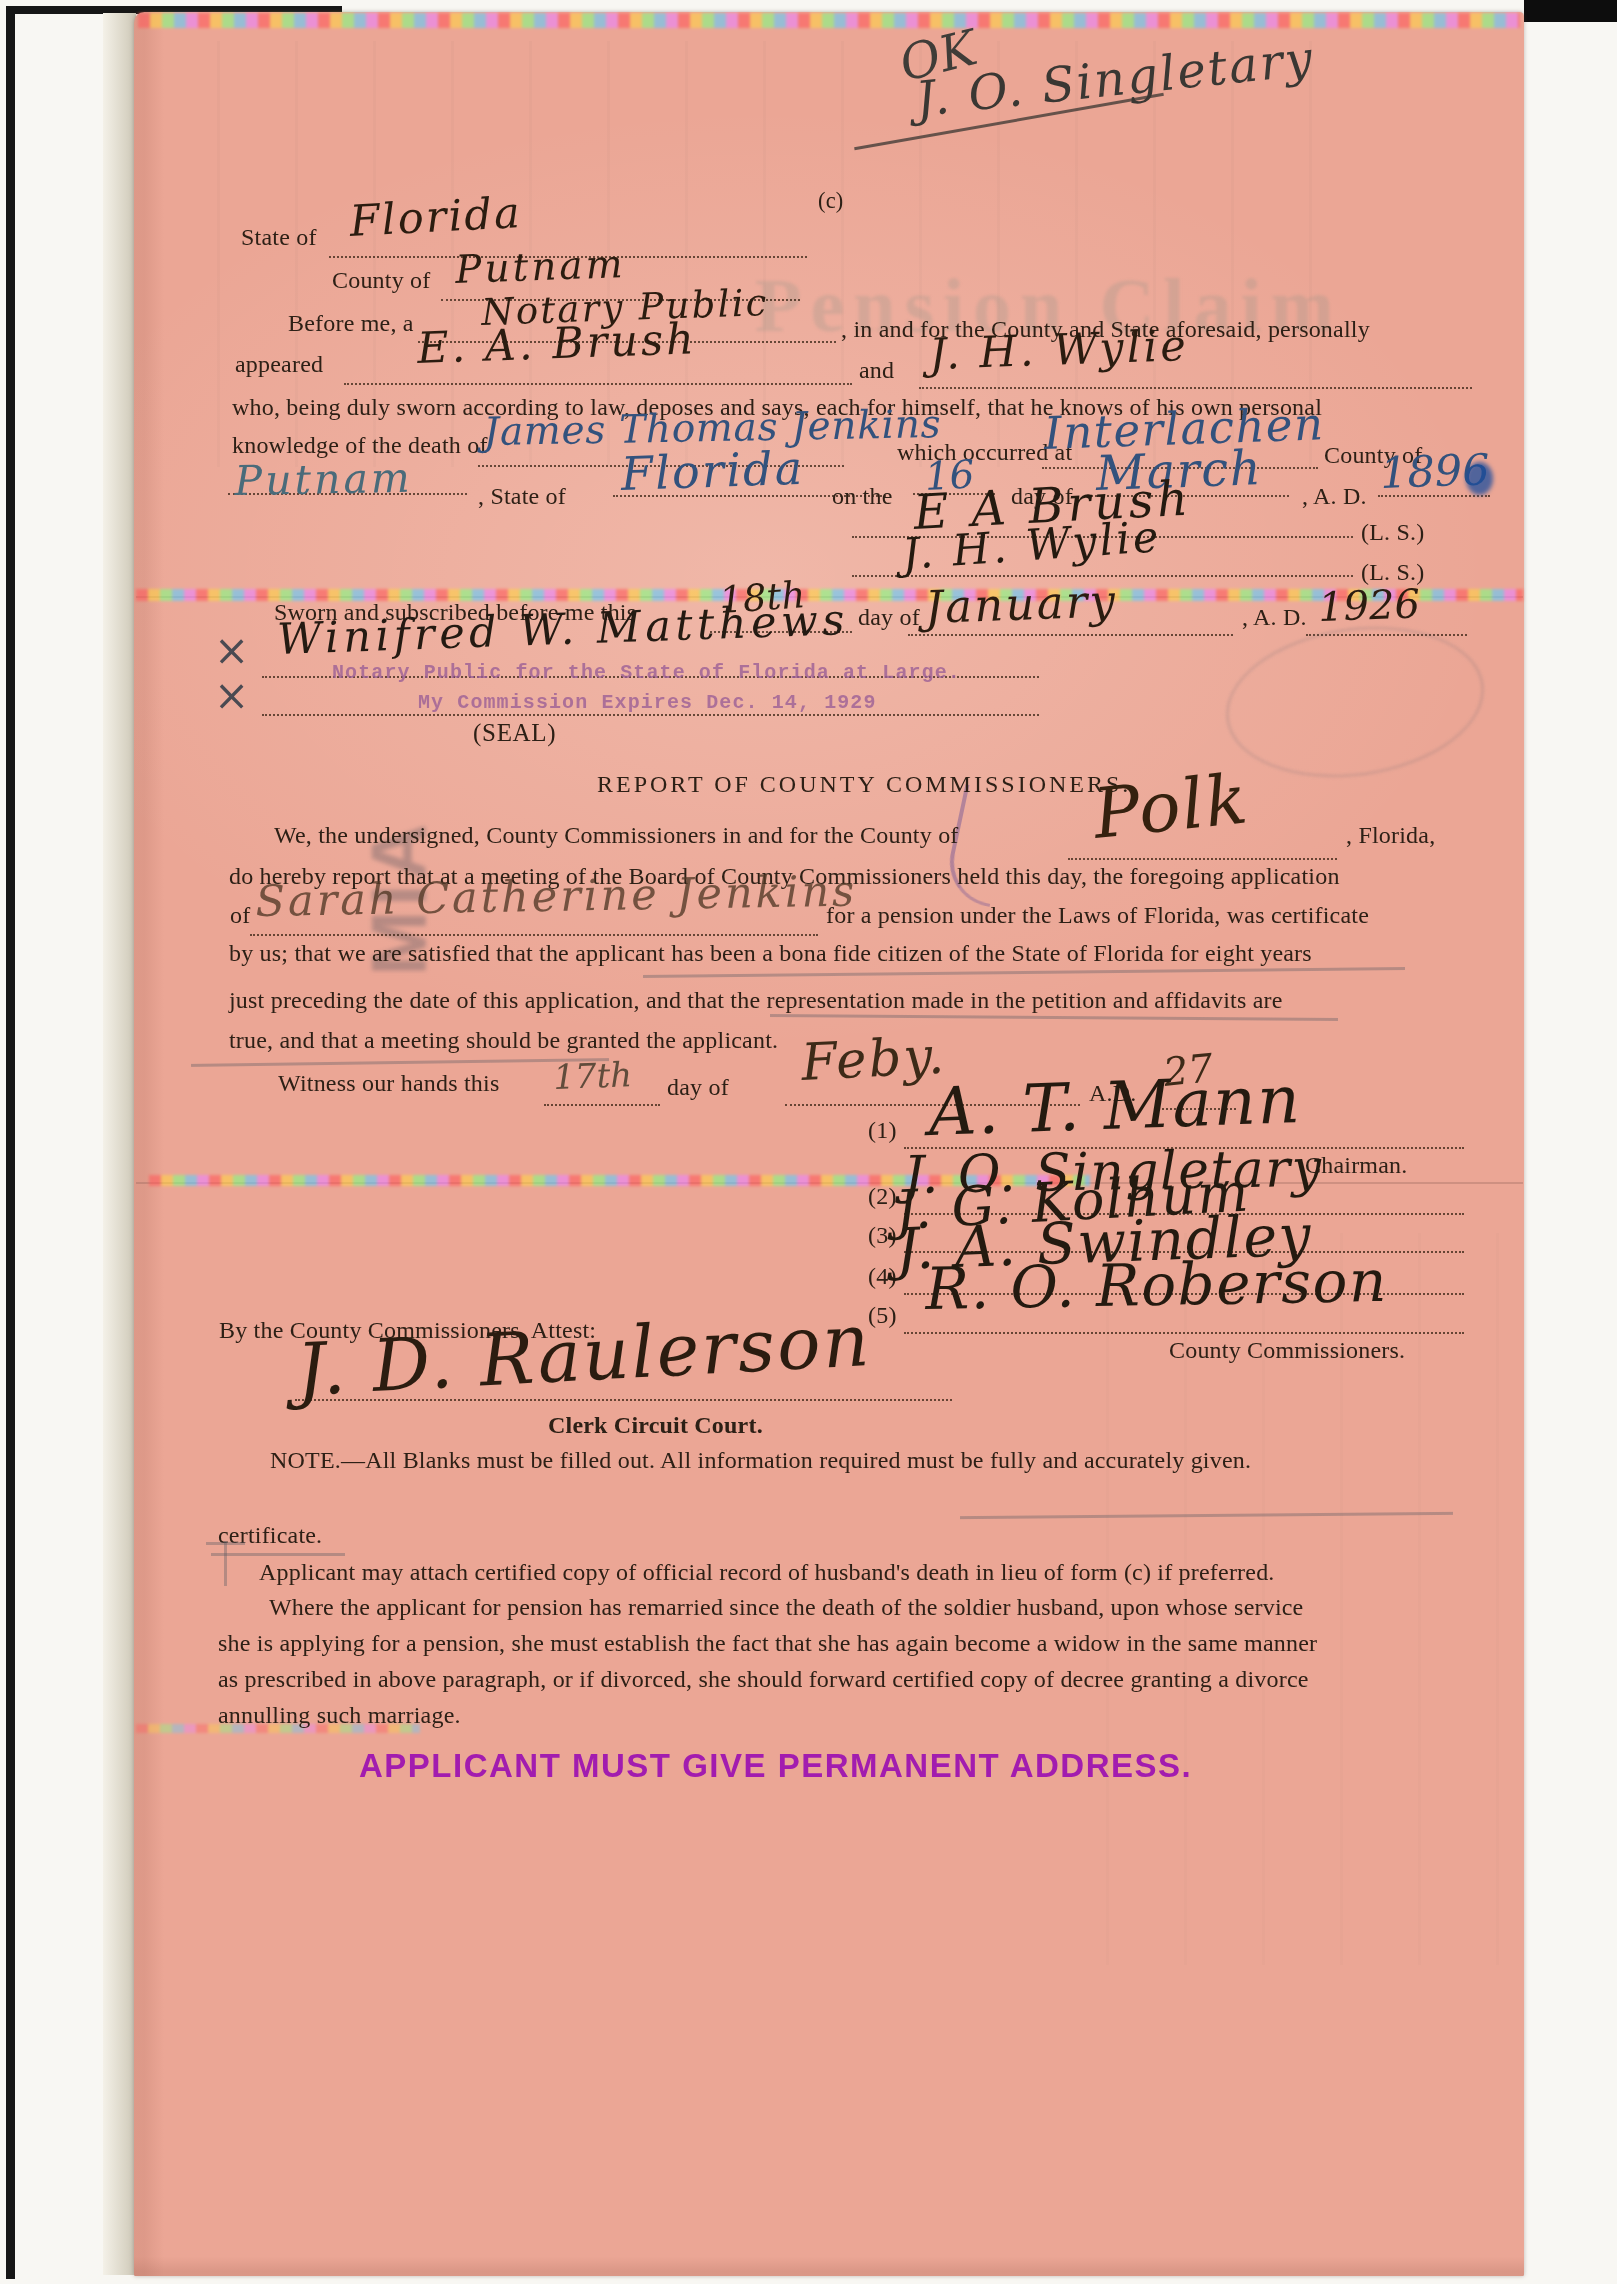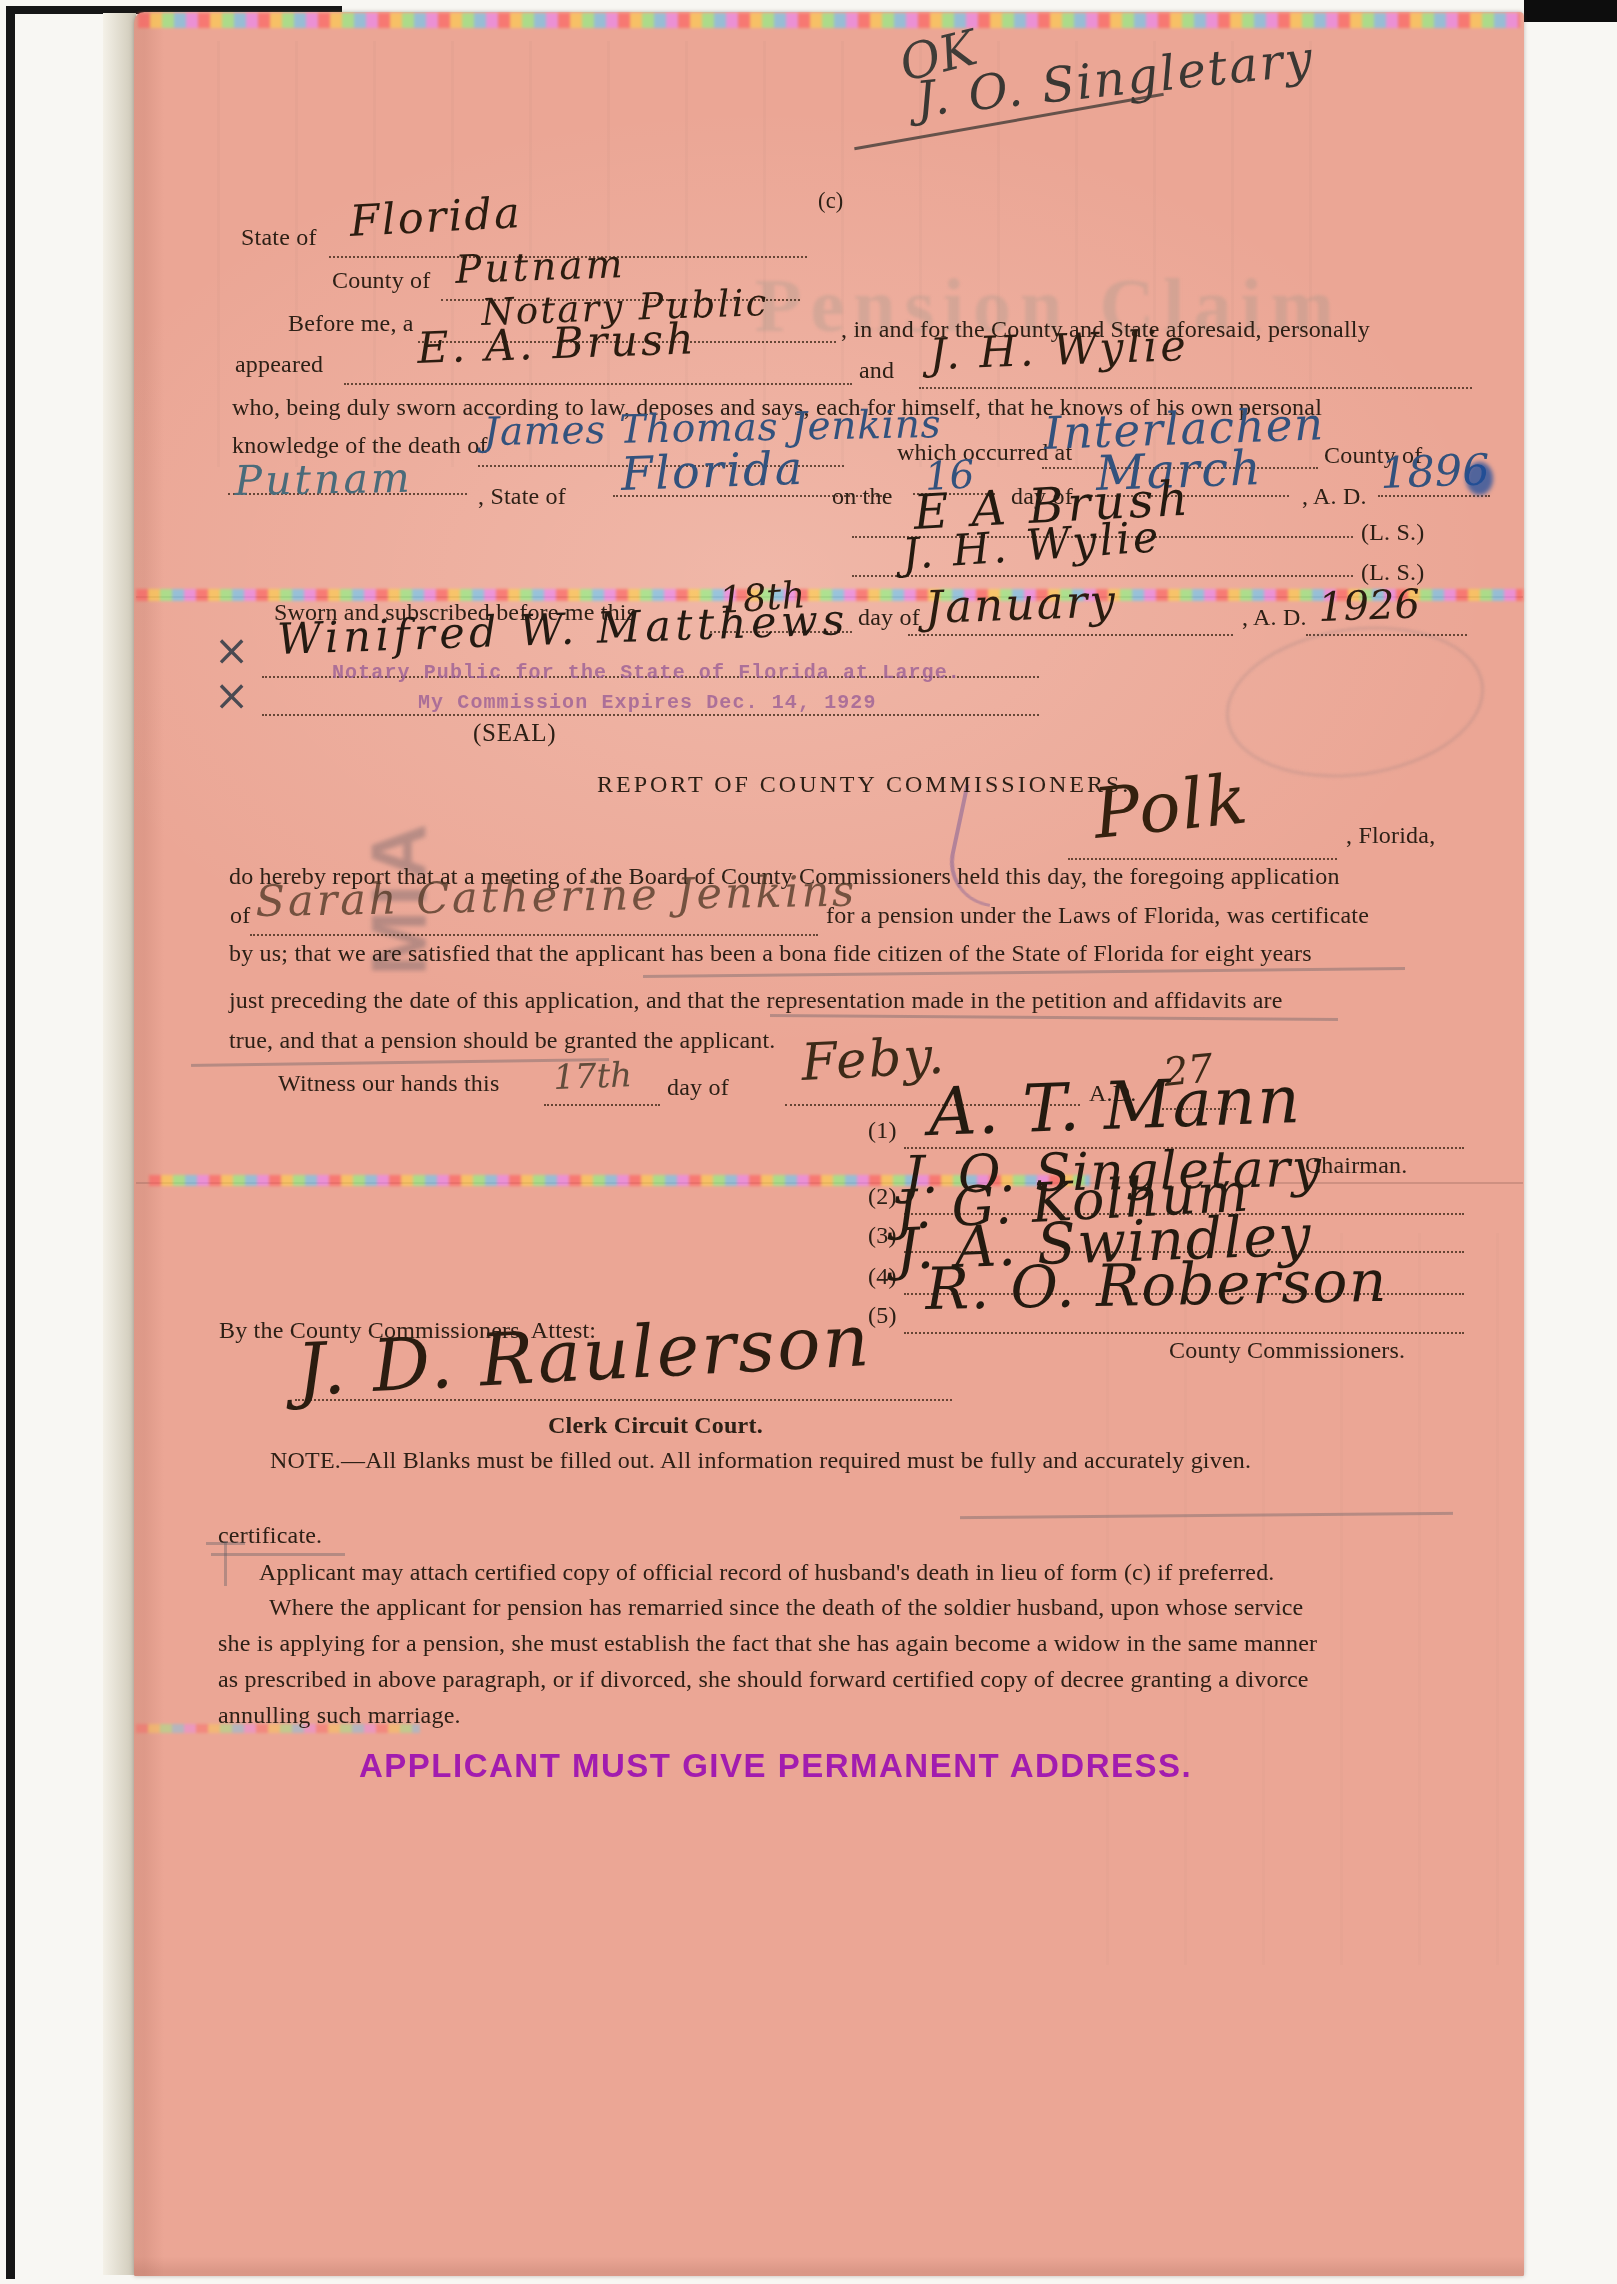--- a/index.html
+++ b/index.html
@@ -133,31 +133,32 @@
 
   <div class="print" style="left:473px;top:719px;font-size:25px;letter-spacing:0.7px;">(SEAL)</div>
 
   <div class="abs" style="left:953px;top:788px;width:45px;height:112px;border-left:4.5px solid rgba(110,80,150,.45);
               border-bottom:3.7px solid rgba(110,80,150,.35);border-radius:0 0 0 45px;transform:rotate(12deg);filter:blur(0.7px);"></div>
   <div class="abs" style="left:1225px;top:628px;width:254px;height:142px;border:3.7px solid rgba(100,100,112,.18);
               border-radius:50%;transform:rotate(-8deg);filter:blur(1.5px);"></div>
 
   <div class="print" style="left:597px;top:771px;font-size:24px;letter-spacing:3px;">REPORT OF COUNTY COMMISSIONERS.</div>
 
+  <div class="print" style="left:274px;top:822px;">We, the undersigned, County Commissioners in and for the County of</div>
   <div class="dots" style="left:1068px;top:858px;width:269px;"></div>
   <div class="hw" style="left:1098px;top:774px;font-size:69px;color:#35210f;transform:rotate(-6deg);letter-spacing:1.5px;">Polk</div>
   <div class="print" style="left:1346px;top:822px;">, Florida,</div>
   <div class="print" style="left:229px;top:863px;">do hereby report that at a meeting of the Board of County Commissioners held this day, the foregoing application</div>
   <div class="print" style="left:230px;top:902px;">of</div>
   <div class="dots" style="left:250px;top:934px;width:568px;"></div>
   <div class="hw" style="left:256px;top:876px;font-size:43px;color:rgba(82,56,38,.78);transform:rotate(-1deg);letter-spacing:3px;">Sarah Catherine Jenkins</div>
   <div class="print" style="left:826px;top:902px;">for a pension under the Laws of Florida, was certificate</div>
   <div class="print" style="left:229px;top:940px;">by us; that we are satisfied that the applicant has been a bona fide citizen of the State of Florida for eight years</div>
   <div class="print" style="left:229px;top:987px;">just preceding the date of this application, and that the representation made in the petition and affidavits are</div>
-  <div class="print" style="left:229px;top:1027px;">true, and that a pension should be granted the applicant.</div>
+  <div class="print" style="left:229px;top:1027px;">true, and that a meeting should be granted the applicant.</div>
 
   <div class="pline" style="left:643px;top:971px;width:762px;height:3px;transform:rotate(-.6deg);"></div>
   <div class="pline" style="left:770px;top:1016px;width:568px;height:3px;transform:rotate(.4deg);"></div>
   <div class="pline" style="left:191px;top:1061px;width:418px;height:3px;transform:rotate(-.8deg);"></div>
 
   <div class="print" style="left:278px;top:1070px;">Witness our hands this</div>
   <div class="dots" style="left:544px;top:1104px;width:116px;"></div>
   <div class="hw" style="left:554px;top:1057px;font-size:34px;color:rgba(82,66,50,.9);transform:rotate(-2deg);">17th</div>
   <div class="print" style="left:667px;top:1074px;">day of</div>
   <div class="dots" style="left:785px;top:1104px;width:295px;"></div>

